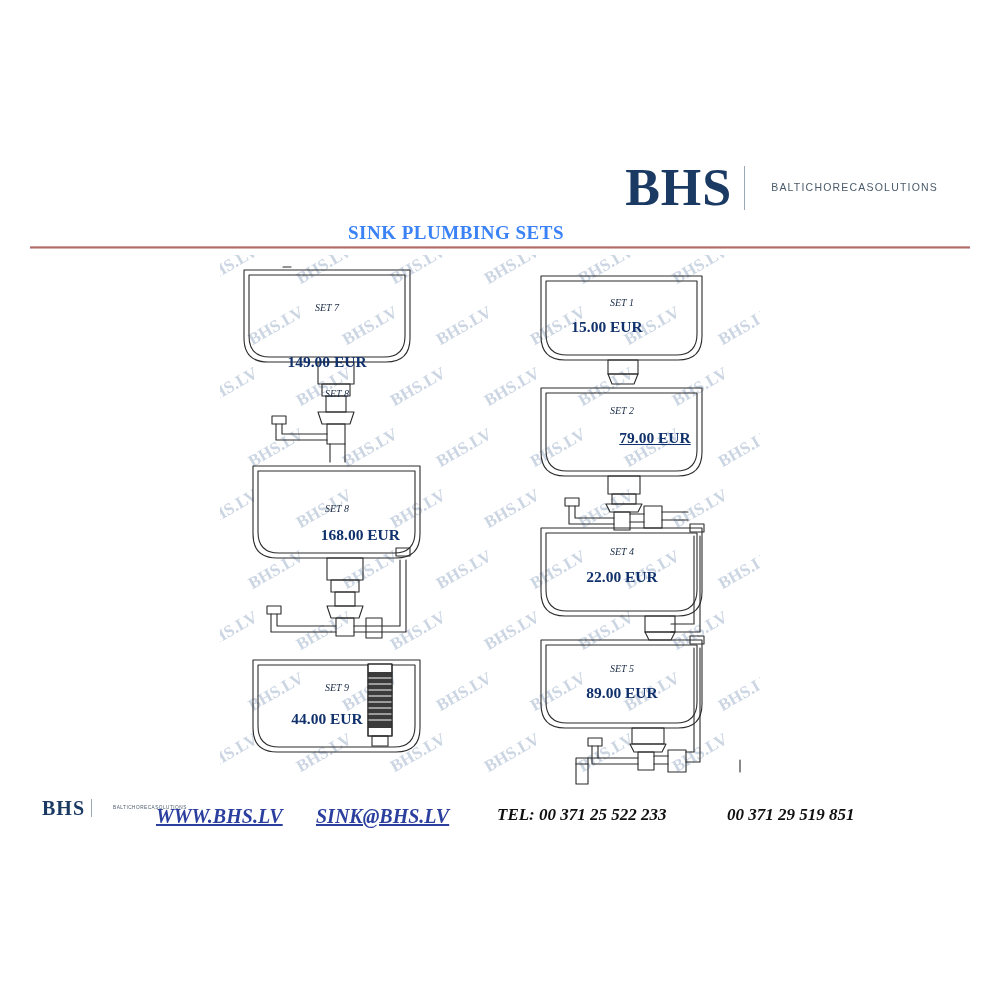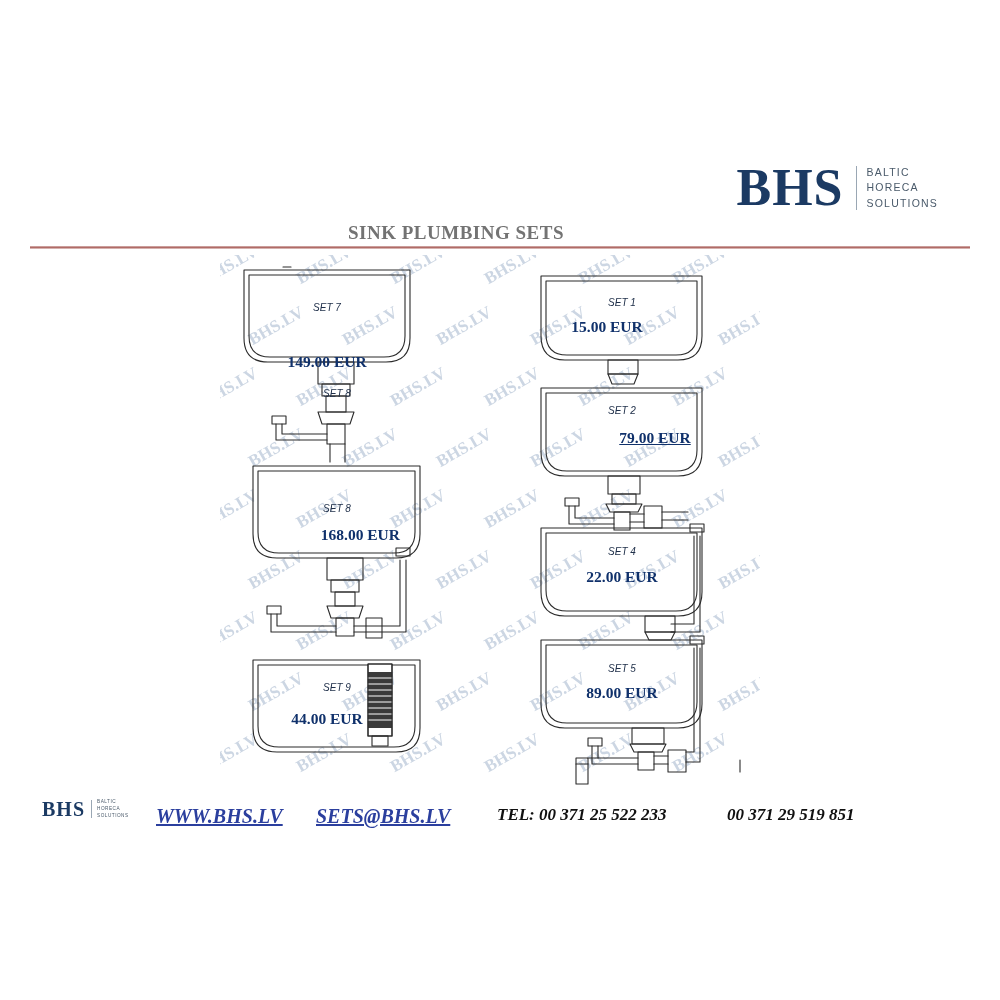--- a/index.html
+++ b/index.html
@@ -41,41 +41,42 @@
     text-align: center;
   }
   .logo-divider {
     width: 1px;
     height: 44px;
     background: #9aa7b4;
     margin: 0 10px 0 12px;
   }
   .logo-words {
     display: flex;
-    flex-direction: column;
+    flex-direction: row;
     justify-content: center;
     font-family: "Liberation Sans", sans-serif;
     font-size: 10.5px;
     letter-spacing: 1.2px;
     color: #4a5a6a;
     line-height: 1.45;
+    margin-left: 16px;
   }
 
   
   .title {
     position: absolute;
     left: 0;
     top: 222px;
     width: 912px;
     text-align: center;
     font-family: "Liberation Serif", serif;
     font-weight: bold;
     font-size: 19px;
     letter-spacing: 0.5px;
-    color: #737373;
+    color: #3b82f6;
   }
   .rule {
     position: absolute;
     left: 30px;
     top: 246px;
     width: 940px;
     height: 3px;
     background: linear-gradient(to bottom, #d8b6b4 0%, #b06b67 50%, #e8d4d2 100%);
   }
 
@@ -103,21 +104,21 @@
   .canvas {
     position: absolute;
     left: 0; top: 0;
     width: 1000px;
     height: 1000px;
   }
 
   
   .set-label {
     position: absolute;
-    font-family: Liberation Sans, sans-serif;
+    font-family: Liberation Serif, serif;
     font-style: italic;
     font-size: 10px;
     color: #20304a;
     white-space: nowrap;
     text-align: center;
   }
   .price {
     position: absolute;
     font-family: "Liberation Serif", serif;
     font-weight: bold;
@@ -394,17 +395,17 @@
     <div class="logo-mark">BHS</div>
     <div class="logo-divider"></div>
     <div class="logo-words">
       <span>BALTIC</span>
       <span>HORECA</span>
       <span>SOLUTIONS</span>
     </div>
   </div>
 
   <a class="footer-link" style="left:156px; top:805px;" href="#">WWW.BHS.LV</a>
-  <a class="footer-link" style="left:316px; top:805px;" href="#">SETS@BHS.LV</a>
+  <a class="footer-link" style="left:316px; top:805px;" href="#">SINK@BHS.LV</a>
   <div class="footer-text" style="left:497px; top:805px;">TEL: 00 371  25 522 233</div>
   <div class="footer-text" style="left:727px; top:805px;">00 371 29 519 851</div>
 
 </div>
 
 </body></html>

